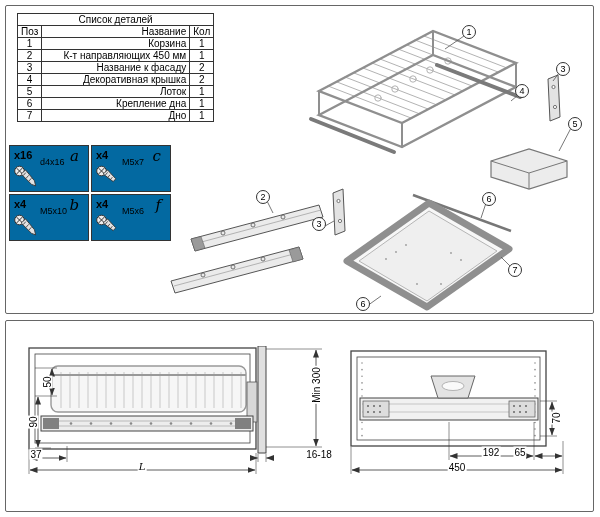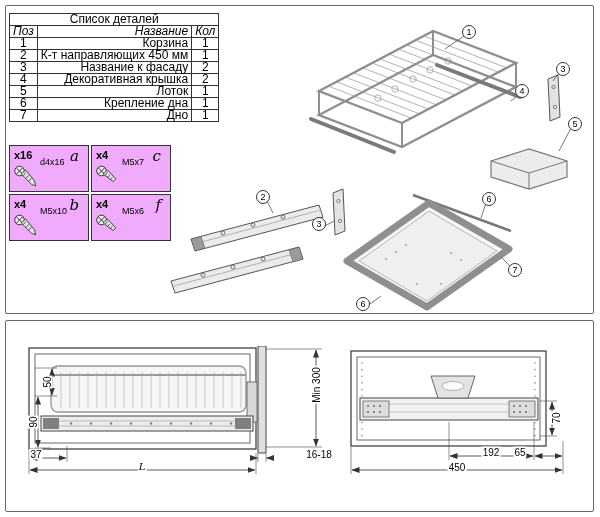--- a/index.html
+++ b/index.html
@@ -4,30 +4,30 @@
 <style>
   * { margin:0; padding:0; box-sizing:border-box; }
   html,body { background:#fff; }
   body { font-family:"Liberation Sans","DejaVu Sans",sans-serif; color:#000; }
   .page { position:relative; width:600px; height:517px; background:#fff; overflow:hidden; }
   .panel { position:absolute; border:1px solid #666; border-radius:2px; background:#fff; }
   #top-panel { left:5px; top:5px; width:589px; height:309px; }
   #bottom-panel { left:5px; top:320px; width:589px; height:192px; }
 
   
-  table.parts { position:absolute; left:3px; top:7px; border-collapse:collapse; font-size:12px; }
+  table.parts { position:absolute; left:11px; top:7px; border-collapse:collapse; font-size:10px; }
   table.parts td { border:1px solid #333; height:11px; line-height:11px; padding:0 3px; white-space:nowrap; }
   table.parts td.t-title { text-align:center; }
-  table.parts td.c { text-align:center;font-style:italic; }
+  table.parts td.c { text-align:center; }
   table.parts td.pos, table.parts td.qty { width:24px; text-align:center; }
   table.parts td.name { width:148px; text-align:right; }
 
   
   .hw-grid { position:absolute; left:3px; top:139px; display:grid; grid-template-columns:80px 80px; grid-auto-rows:47px; gap:2px; }
-  .hw-box { position:relative; border:1px solid #333; background:#f0abfc; }
+  .hw-box { position:relative; border:1px solid #333; background:#0369a1; }
   .hw-count { position:absolute; left:4px; top:3px; font-size:11px; font-weight:bold; }
   .hw-letter { position:absolute; right:9px; top:1px; font-size:15px; font-family:"DejaVu Serif",serif; font-style:italic; }
   .hw-icon { position:absolute; left:3px; bottom:2px; width:24px; height:24px; }
   .hw-size { position:absolute; left:30px; bottom:24px; font-size:9px; }
 
   
   #exploded-svg { position:absolute; left:155px; top:5px; }
   .balloon { position:absolute; width:14px; height:14px; border:1px solid #333; border-radius:50%;
              background:#fff; font-size:9px; display:flex; align-items:center; justify-content:center; }
 

